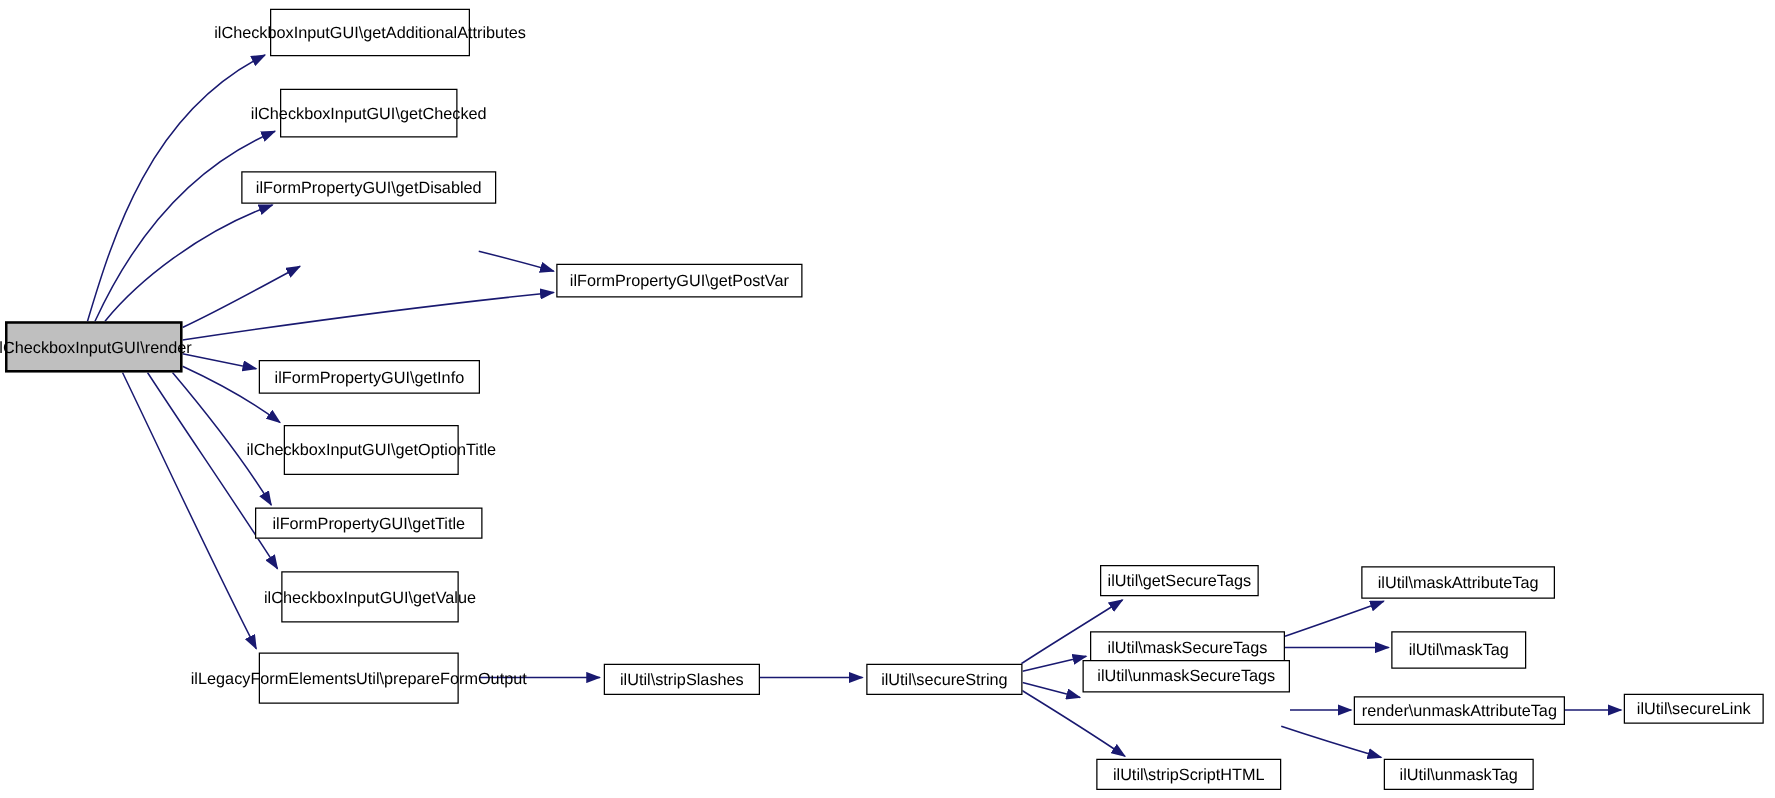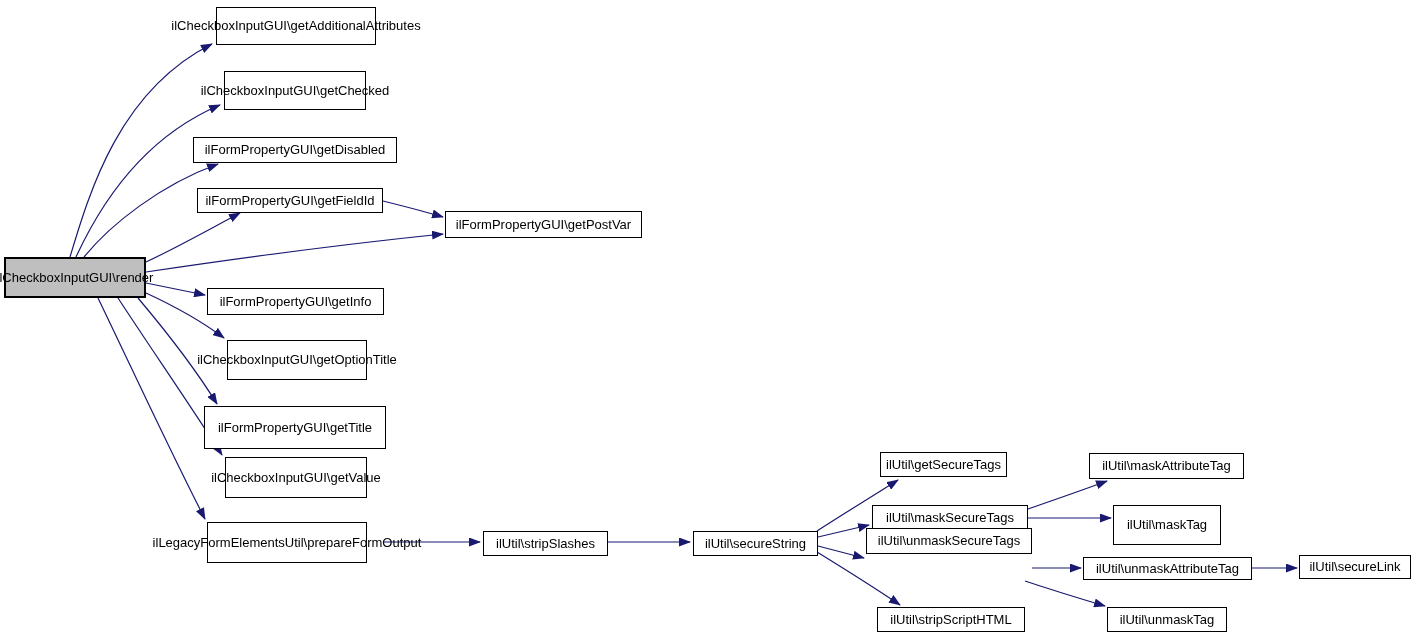--- a/index.html
+++ b/index.html
@@ -90,38 +90,35 @@
 
   <div class="node" style="left:224px;top:71px;width:142px;height:39px">
     <span>ilCheckboxInputGUI</span>
     <span>\getChecked</span>
   </div>
 
   <div class="node" style="left:193px;top:137px;width:204px;height:26px">
     <span>ilFormPropertyGUI\getDisabled</span>
   </div>
 
-  <div class="node" style="left:197px;top:188px;width:186px;height:25px">
-    <span>ilFormPropertyGUI\getFieldId</span>
-  </div>
 
   <div class="node" style="left:207px;top:288px;width:177px;height:27px">
     <span>ilFormPropertyGUI\getInfo</span>
   </div>
 
   <div class="node" style="left:445px;top:211px;width:197px;height:27px">
     <span>ilFormPropertyGUI\getPostVar</span>
   </div>
 
   <div class="node" style="left:227px;top:340px;width:140px;height:40px">
     <span>ilCheckboxInputGUI</span>
     <span>\getOptionTitle</span>
   </div>
 
-  <div class="node" style="left:204px;top:406px;width:182px;height:43px">
+  <div class="node" style="left:204px;top:406px;width:182px;height:25px">
     <span>ilFormPropertyGUI\getTitle</span>
   </div>
 
   <div class="node" style="left:225px;top:457px;width:142px;height:41px">
     <span>ilCheckboxInputGUI</span>
     <span>\getValue</span>
   </div>
 
   <div class="node" style="left:207px;top:522px;width:160px;height:41px">
     <span>ilLegacyFormElementsUtil</span>
@@ -141,30 +138,30 @@
   </div>
 
   <div class="node" style="left:872px;top:505px;width:156px;height:26px">
     <span>ilUtil\maskSecureTags</span>
   </div>
 
   <div class="node" style="left:1089px;top:453px;width:155px;height:26px">
     <span>ilUtil\maskAttributeTag</span>
   </div>
 
-  <div class="node" style="left:1113px;top:505px;width:108px;height:40px">
+  <div class="node" style="left:1113px;top:505px;width:108px;height:30px">
     <span>ilUtil\maskTag</span>
   </div>
 
   <div class="node" style="left:866px;top:528px;width:166px;height:26px">
     <span>ilUtil\unmaskSecureTags</span>
   </div>
 
   <div class="node" style="left:1083px;top:557px;width:169px;height:23px">
-    <span>ilUtil\unmaskAttributeTag</span>
+    <span>render\unmaskAttributeTag</span>
   </div>
 
   <div class="node" style="left:1299px;top:555px;width:112px;height:24px">
     <span>ilUtil\secureLink</span>
   </div>
 
   <div class="node" style="left:877px;top:607px;width:148px;height:25px">
     <span>ilUtil\stripScriptHTML</span>
   </div>
 

